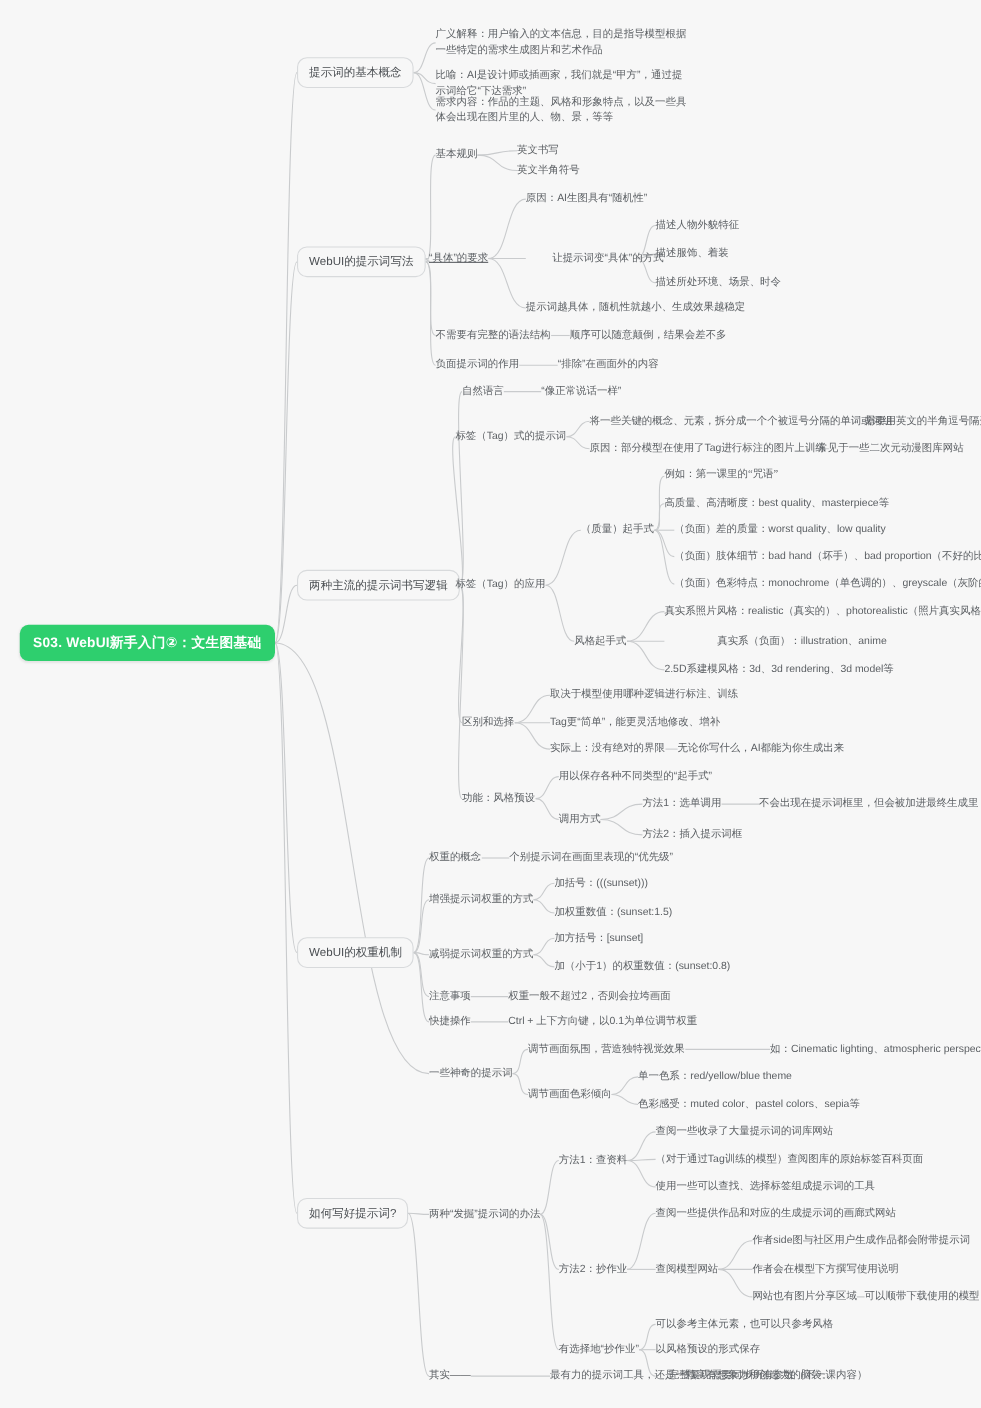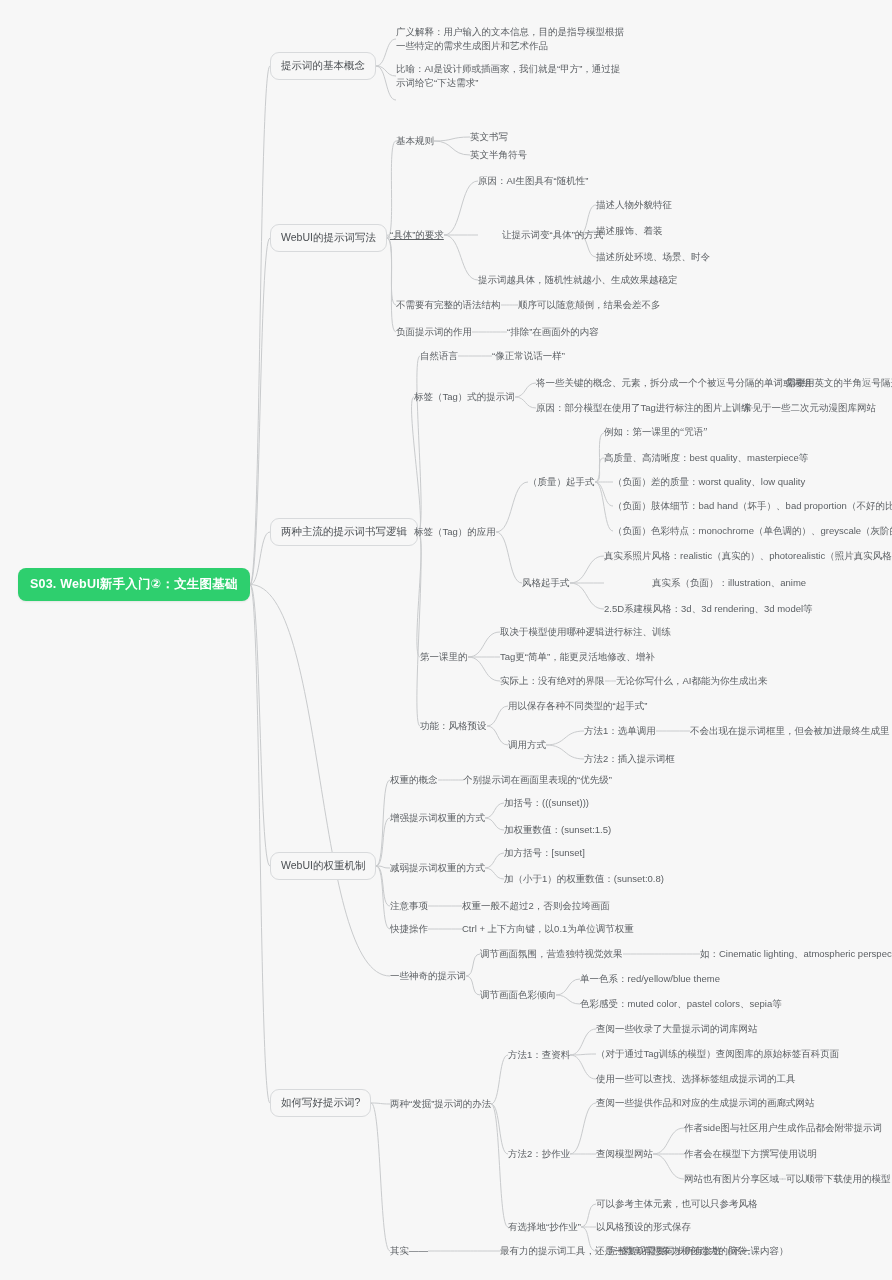--- a/index.html
+++ b/index.html
@@ -133,20 +133,21 @@
       <path d="M581,1227 C590.9,1227 586.1,1204 596,1204"></path>
       <path d="M581,1227 C590.9,1227 586.1,1227 596,1227"></path>
       <path d="M581,1227 C590.9,1227 586.1,1251 596,1251"></path>
       <path d="M371,1103 C381.45,1103 379.55,1251 390,1251"></path>
       <path d="M428,1251 C467.6,1251 460.4,1251 500,1251"></path>
     </svg>
 <div class="node root" style="left: 18px; top: 568px;">S03. WebUI新手入门②：文生图基础</div>
     <div class="node branch" style="left: 270px; top: 52px;">提示词的基本概念</div>
     <div class="node leaf wrap" style="width: 232px; left: 396px; top: 61px;">比喻：AI是设计师或插画家，我们就是“甲方”，通过提示词给它“下达需求”</div>
     <div class="node leaf wrap" style="width: 228px; left: 396px; top: 24px;">广义解释：用户输入的文本信息，目的是指导模型根据一些特定的需求生成图片和艺术作品</div>
+    <div class="node leaf wrap" style="width: 228px; left: 396px; top: 85px;">需求内容：作品的主题、风格和形象特点，以及一些具体会出现在图片里的人、物、景，等等</div>
     <div class="node branch" style="left: 270px; top: 224px;">WebUI的提示词写法</div>
     <div class="node leaf" style="left: 396px; top: 133px;">基本规则</div>
     <div class="node leaf" style="left: 470px; top: 129px;">英文书写</div>
     <div class="node leaf" style="left: 470px; top: 147px;">英文半角符号</div>
     <div class="node leaf" style="left: 390px; top: 227px; text-decoration: underline;">“具体”的要求</div>
     <div class="node leaf" style="left: 478px; top: 173px;">原因：AI生图具有“随机性”</div>
     <div class="node leaf" style="left: 478px; top: 227px; margin-left: 24px;">让提示词变“具体”的方式</div>
     <div class="node leaf" style="left: 596px; top: 197px;">描述人物外貌特征</div>
     <div class="node leaf" style="left: 596px; top: 223px;">描述服饰、着装</div>
     <div class="node leaf" style="left: 596px; top: 249px;">描述所处环境、场景、时令</div>
@@ -167,21 +168,21 @@
     <div class="node leaf" style="left: 528px; top: 474px;">（质量）起手式</div>
     <div class="node leaf" style="left: 604px; top: 425px; font-family: Liberation Serif, serif;">例如：第一课里的“咒语”</div>
     <div class="node leaf" style="left: 604px; top: 450px;">高质量、高清晰度：best quality、masterpiece等</div>
     <div class="node leaf" style="left: 613px; top: 474px;">（负面）差的质量：worst quality、low quality</div>
     <div class="node leaf" style="left: 613px; top: 498px;">（负面）肢体细节：bad hand（坏手）、bad proportion（不好的比例）</div>
     <div class="node leaf" style="left: 613px; top: 523px;">（负面）色彩特点：monochrome（单色调的）、greyscale（灰阶的）</div>
     <div class="node leaf" style="left: 522px; top: 575px;">风格起手式</div>
     <div class="node leaf" style="left: 604px; top: 548px;">真实系照片风格：realistic（真实的）、photorealistic（照片真实风格）</div>
     <div class="node leaf" style="left: 604px; top: 575px; margin-left: 48px;">真实系（负面）：illustration、anime</div>
     <div class="node leaf" style="left: 604px; top: 601px;">2.5D系建模风格：3d、3d rendering、3d model等</div>
-    <div class="node leaf" style="left: 420px; top: 649px;">第一课里的</div>
+    <div class="node leaf" style="left: 420px; top: 649px;">区别和选择</div>
     <div class="node leaf" style="left: 500px; top: 624px;">取决于模型使用哪种逻辑进行标注、训练</div>
     <div class="node leaf" style="left: 500px; top: 649px;">Tag更“简单”，能更灵活地修改、增补</div>
     <div class="node leaf" style="left: 500px; top: 673px;">实际上：没有绝对的界限</div>
     <div class="node leaf" style="left: 616px; top: 673px;">无论你写什么，AI都能为你生成出来</div>
     <div class="node leaf" style="left: 420px; top: 718px;">功能：风格预设</div>
     <div class="node leaf" style="left: 508px; top: 698px;">用以保存各种不同类型的“起手式”</div>
     <div class="node leaf" style="left: 508px; top: 737px;">调用方式</div>
     <div class="node leaf" style="left: 584px; top: 723px;">方法1：选单调用</div>
     <div class="node leaf" style="left: 690px; top: 723px;">不会出现在提示词框里，但会被加进最终生成里</div>
     <div class="node leaf" style="left: 584px; top: 751px;">方法2：插入提示词框</div>

